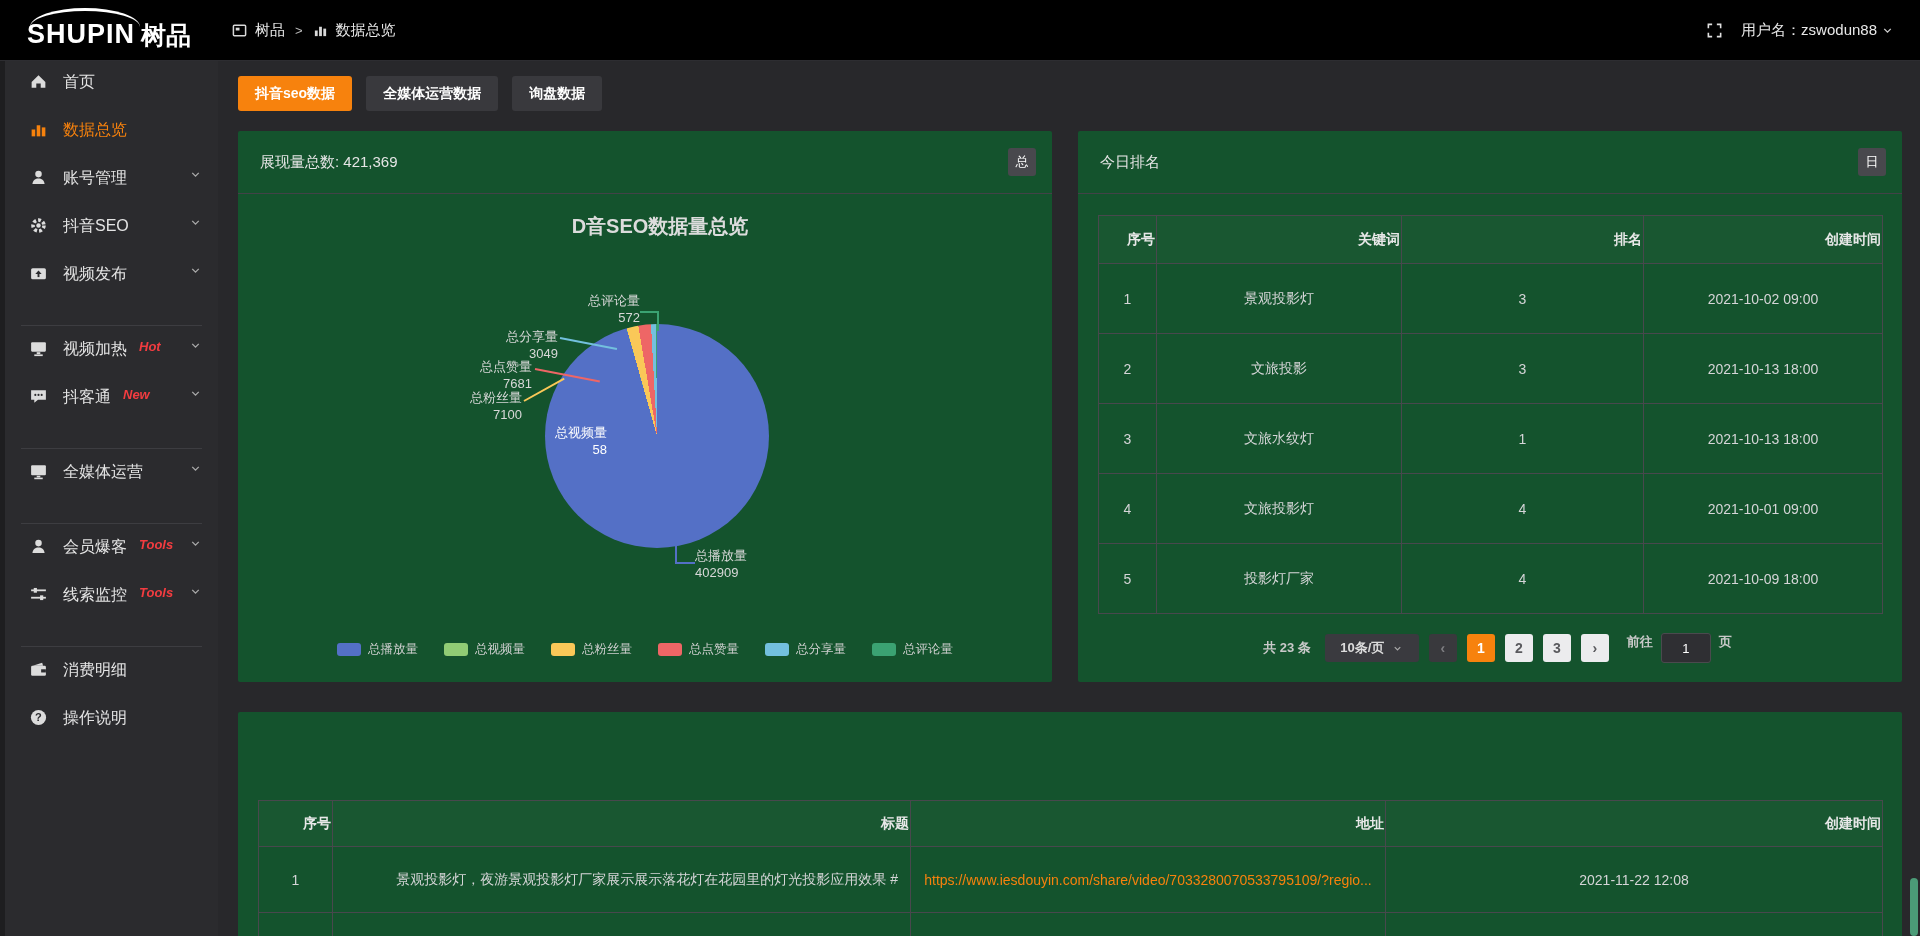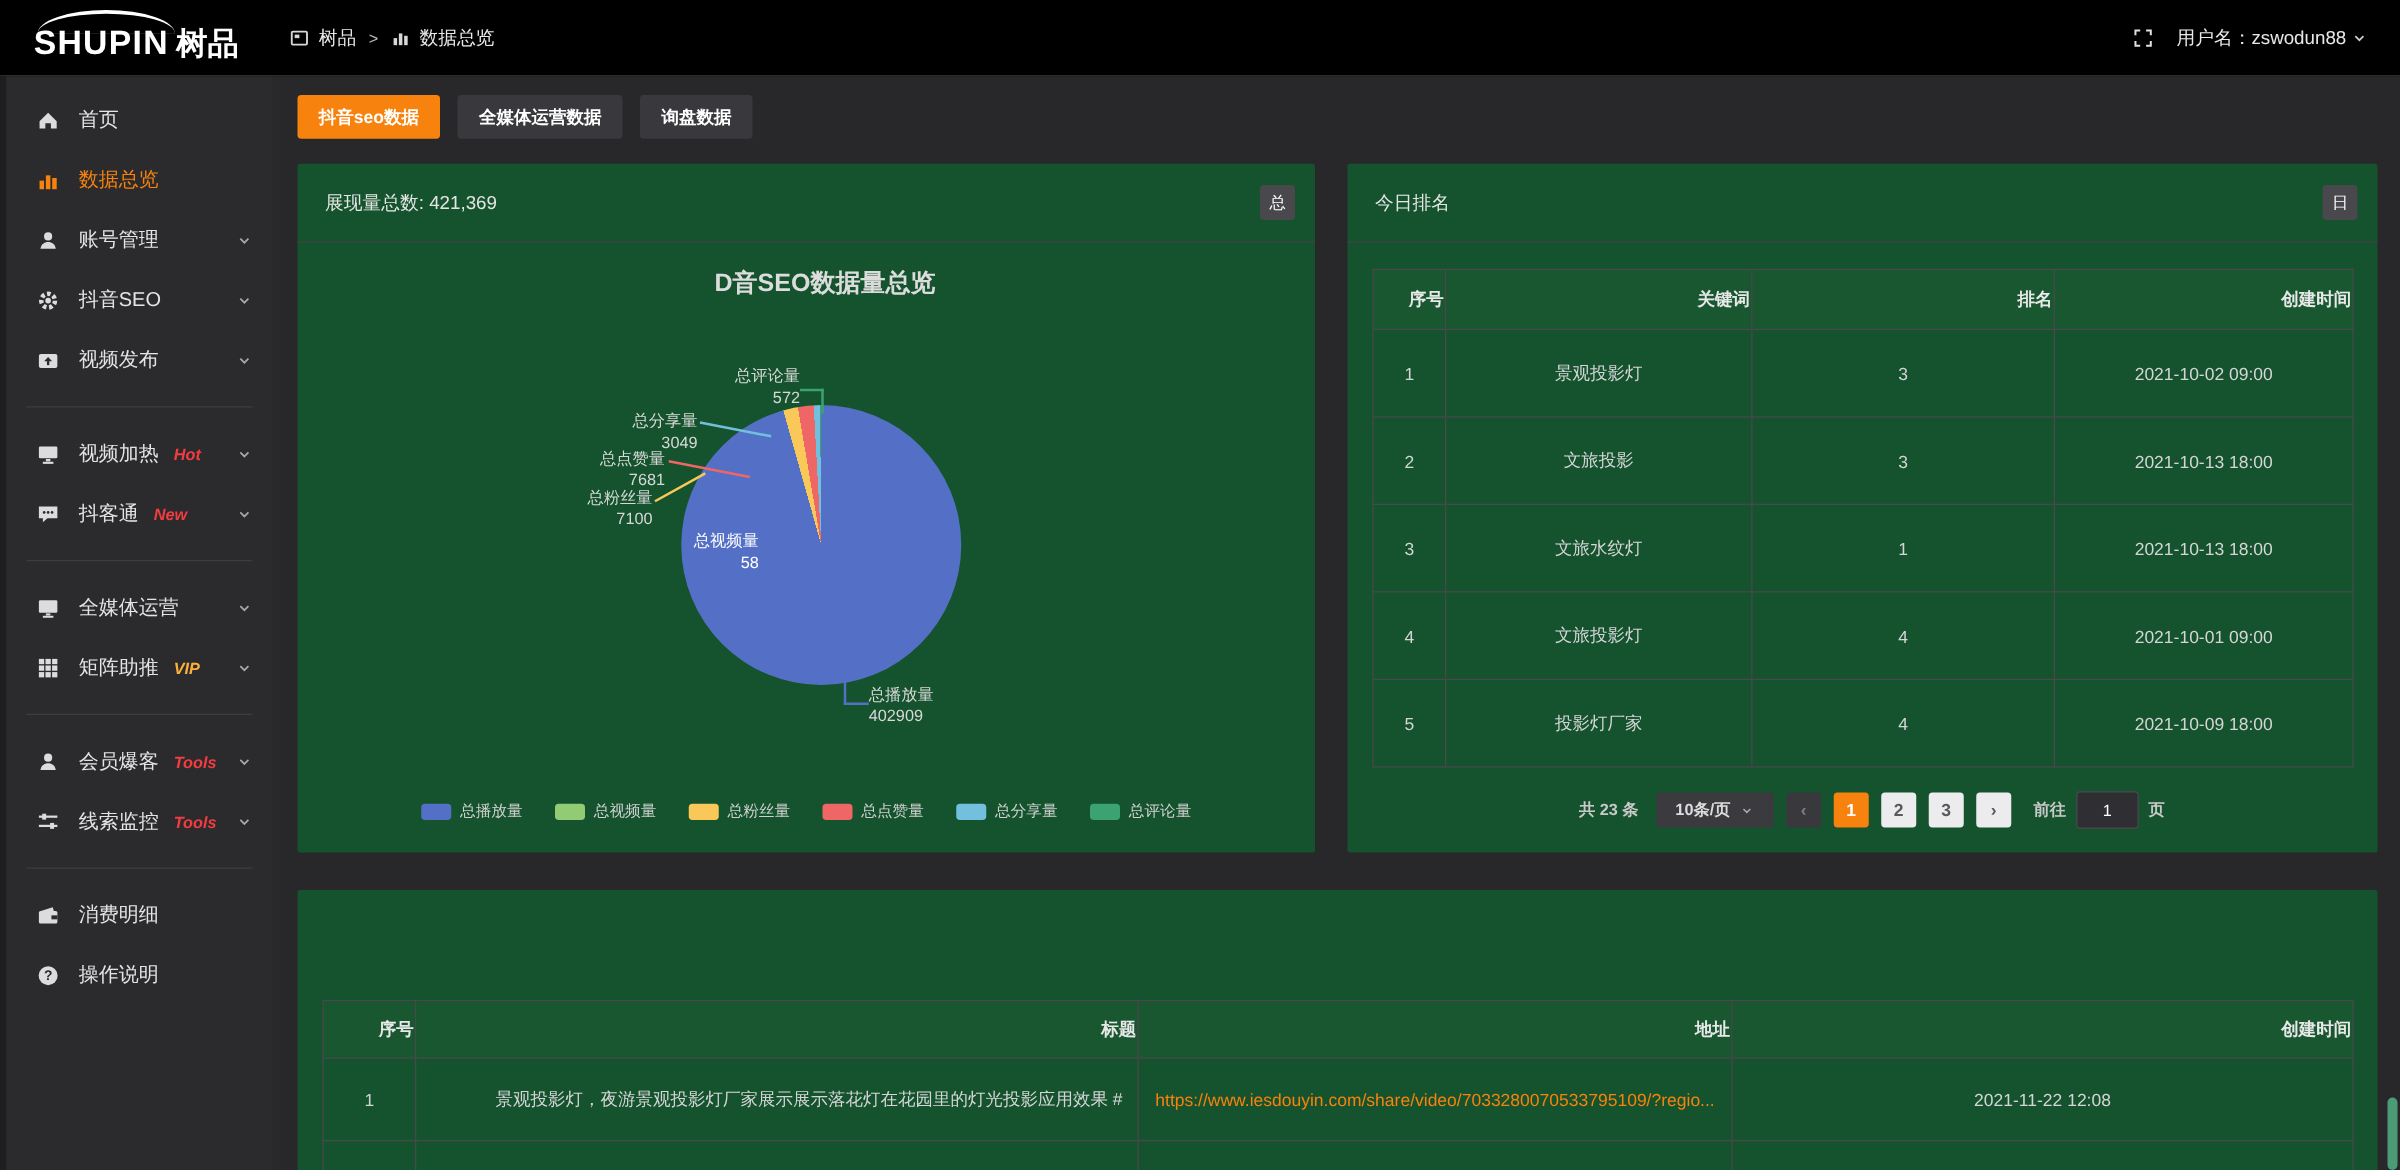--- a/index.html
+++ b/index.html
@@ -18,21 +18,21 @@
   .bc-icon{display:flex;color:#d8d8d8;}
   .bc-sep{color:#bbb;font-size:13px;margin:0 2px;}
   .header-right{margin-left:auto;display:flex;align-items:center;gap:18px;padding-right:26px;color:#e8e8e8;font-size:15px;}
   .fs-icon{display:flex;color:#e0e0e0;cursor:pointer;}
   .user-wrap{display:flex;align-items:center;gap:4px;cursor:pointer;}
   .chev-small{display:flex;color:#ccc;}
 
   
   .sidebar{position:absolute;top:60px;left:0;bottom:0;width:218px;background:#2b2b2e;
            border-left:5px solid #1e1e20;box-sizing:border-box;padding-top:12px;overflow:hidden;}
-  .side-item{height:48px;display:flex;align-items:center;padding:0 16px 0 24px;color:#e4e4e4;
+  .side-item{height:48px;display:flex;align-items:flex-start;padding:0 16px 0 24px;color:#e4e4e4;
              font-size:16px;cursor:pointer;}
   .side-item .s-icon{width:19px;height:19px;display:flex;color:#dcdcdc;margin-right:15px;flex:none;}
   .side-item .s-lbl{white-space:nowrap;}
   .side-item.active{color:#f7820d;}
   .side-item.active .s-icon{color:#f7820d;}
   .s-badge{font-style:italic;font-weight:bold;font-size:13px;margin-left:12px;}
   .s-chev{margin-left:auto;display:flex;color:#a8a8a8;}
   .side-divider{height:1px;background:#3d3d41;margin:13px 16px;}
 
   
@@ -93,21 +93,21 @@
               align-items:center;gap:10px;color:#c9c9c9;font-size:13px;}
   .pg-total{font-weight:bold;margin-right:4px;}
   .pg-size{width:94px;height:28px;background:#3a3a3f;border-radius:3px;display:flex;align-items:center;
            justify-content:center;gap:8px;color:#dcdcdc;font-weight:bold;cursor:pointer;}
   .pg-btn{width:28px;height:28px;border:none;border-radius:3px;display:flex;align-items:center;
           justify-content:center;font-size:14px;font-weight:bold;cursor:pointer;font-family:inherit;}
   .pg-prev{background:#39393d;color:#7e7e82;}
   .pg-page{background:#ececee;color:#5a5a5e;}
   .pg-page.active{background:#f7820d;color:#fff;}
   .pg-next{background:#ececee;color:#5a5a5e;}
-  .pg-goto{display:flex;align-items:center;gap:8px;margin-left:8px;font-weight:bold;}
+  .pg-goto{display:flex;gap:8px;margin-left:8px;font-weight:bold;}
   .pg-input{width:44px;height:26px;background:#2f2f33;border:1px solid #4a4a4e;border-radius:3px;
             color:#fff;text-align:center;font-size:13px;font-family:inherit;}
 
   .scroll-thumb{position:absolute;right:2px;bottom:0;width:8px;height:58px;background:#4b9b77;
                 border-radius:4px;z-index:9;}
 </style>
 </head>
 <body>
 
 <div class="app">
@@ -258,44 +258,20 @@
             <rect x="5" y="14.8" width="8" height="1.5" fill="currentColor"></rect>
           </svg>
         </span>
         <span class="s-lbl">全媒体运营</span>
         <span class="s-chev">
           <svg width="13" height="13" viewBox="0 0 16 16">
             <path d="M4 6l4 4 4-4" fill="none" stroke="currentColor" stroke-width="1.7"></path>
           </svg>
         </span>
       </div>
-      <div class="side-item">
-        <span class="s-icon">
-          <svg width="19" height="19" viewBox="0 0 18 18">
-            <g fill="currentColor">
-              <rect x="2" y="2" width="4" height="4"></rect>
-              <rect x="7" y="2" width="4" height="4"></rect>
-              <rect x="12" y="2" width="4" height="4"></rect>
-              <rect x="2" y="7" width="4" height="4"></rect>
-              <rect x="7" y="7" width="4" height="4"></rect>
-              <rect x="12" y="7" width="4" height="4"></rect>
-              <rect x="2" y="12" width="4" height="4"></rect>
-              <rect x="7" y="12" width="4" height="4"></rect>
-              <rect x="12" y="12" width="4" height="4"></rect>
-            </g>
-          </svg>
-        </span>
-        <span class="s-lbl">矩阵助推</span>
-        <span class="s-badge" style="color: rgb(251, 176, 59);">VIP</span>
-        <span class="s-chev">
-          <svg width="13" height="13" viewBox="0 0 16 16">
-            <path d="M4 6l4 4 4-4" fill="none" stroke="currentColor" stroke-width="1.7"></path>
-          </svg>
-        </span>
-      </div>
       <div class="side-divider"></div>
       <div class="side-item">
         <span class="s-icon">
           <svg width="19" height="19" viewBox="0 0 18 18">
             <circle cx="9" cy="5.8" r="3.1" fill="currentColor"></circle>
             <path d="M3.2 15.2c.5-3.6 2.9-5.2 5.8-5.2s5.3 1.6 5.8 5.2z" fill="currentColor"></path>
           </svg>
         </span>
         <span class="s-lbl">会员爆客</span>
         <span class="s-badge" style="color: rgb(242, 60, 64);">Tools</span>

